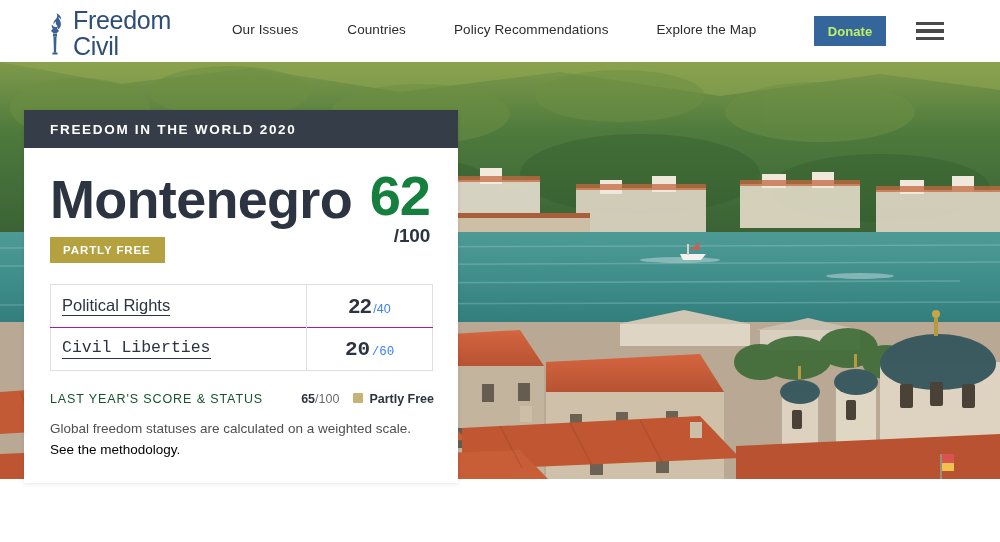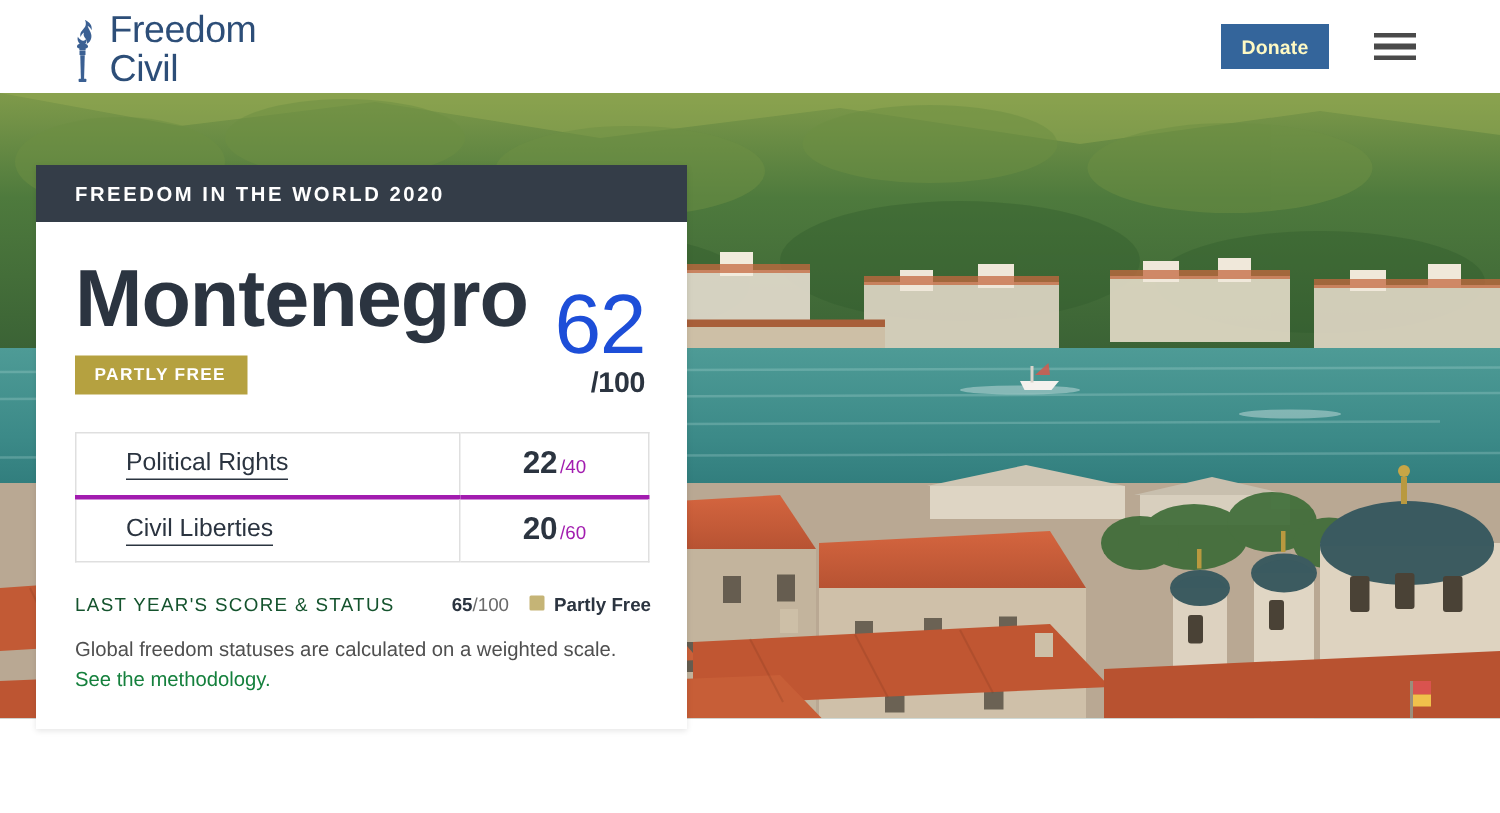--- a/index.html
+++ b/index.html
@@ -40,21 +40,21 @@
     white-space: nowrap; cursor: pointer; letter-spacing: 0.1px;
   }
   .nav-item + .nav-item { margin-left: 0; }
   .nav-i0 { margin-right: 49px; }
   .nav-i1 { margin-right: 48px; }
   .nav-i2 { margin-right: 48px; }
 
   .donate-btn {
     position: absolute; left: 814px; top: 16px;
     width: 72px; height: 30px;
-    background: #34659b; color: #fef9c3;
+    background: #34659b; color: #bef264;
     font-size: 13px; font-weight: 700;
     display: flex; align-items: center; justify-content: center;
     border: none; cursor: pointer; letter-spacing: 0.1px;
     font-family: "Liberation Sans", sans-serif;
   }
   .hamburger {
     position: absolute; left: 916px; top: 21px;
     width: 28px; height: 20px; cursor: pointer;
     display: flex; flex-direction: column; justify-content: space-between;
     padding: 1px 0;
@@ -87,52 +87,52 @@
     background: #ffffff; padding: 22px 26px 22px 26px;
   }
 
   .title-row { display: flex; align-items: flex-start; justify-content: space-between; }
   .country-name {
     font-size: 54px; font-weight: 700; color: #2b3440;
     letter-spacing: -0.7px; line-height: 1.0; margin-top: 2px;
   }
   .score-block { text-align: right; padding-right: 2px; }
   .score-big {
-    font-size: 56px; font-weight: 400; color: #1d4ed8;
-    line-height: 0.92; letter-spacing: -1px; display: block; margin-top: 20px;
+    font-size: 56px; font-weight: 700; color: #15803d;
+    line-height: 0.92; letter-spacing: -1px; display: block;
   }
   .score-denom {
     font-size: 19px; font-weight: 700; color: #2b3440;
     display: block; margin-top: 3px; letter-spacing: -0.2px;
   }
 
   .status-badge {
     display: inline-block; margin-top: 11px;
     background: #b5a140; color: #ffffff;
     font-size: 11.5px; font-weight: 700; letter-spacing: 0.9px;
     padding: 7px 14px 7px 13px; cursor: pointer;
   }
 
   .score-table {
     margin-top: 21px; width: 383px;
     border: 1px solid #dfdfdf; border-collapse: collapse;
   }
-  .score-table tr + tr td { border-top: 3px solid #a21caf; }
+  .score-table tr + tr td { border-top: 1px solid #a21caf; font-family: Liberation Mono, monospace; }
   .score-table td { height: 43px; vertical-align: middle; }
-  .cat-cell { padding-left: 33px; width: 257px; }
+  .cat-cell { padding-left: 11px; width: 257px; }
   .cat-link {
     font-size: 16.5px; color: #2b3440; font-weight: 400;
     border-bottom: 1.6px solid #2b3440; padding-bottom: 1px;
     cursor: pointer; display: inline-block; line-height: 1.15;
   }
   .val-cell {
     border-left: 1px solid #dfdfdf; text-align: center; width: 126px;
   }
   .val-num { font-size: 21px; font-weight: 700; color: #2b3440; letter-spacing: -0.3px; }
-  .val-den { font-size: 12.5px; font-weight: 400; color: #a21caf; margin-left: 2px; }
+  .val-den { font-size: 12.5px; font-weight: 400; color: #3b82f6; margin-left: 2px; }
 
   .lastyear-row {
     margin-top: 21px; display: flex; align-items: center;
     width: 384px;
   }
   .lastyear-label {
     font-size: 12.5px; color: #14532d; letter-spacing: 0.9px; font-weight: 400;
     flex: 1;
   }
   .lastyear-score { font-size: 12.5px; font-weight: 700; color: #2b3440; }
@@ -141,21 +141,21 @@
     display: inline-block; width: 10px; height: 10px;
     background: #c5b476; margin: 0 6px 0 14px; border-radius: 1px;
     vertical-align: middle; position: relative; top: -1px;
   }
   .lastyear-status { font-size: 12.5px; font-weight: 700; color: #2b3440; }
 
   .note {
     margin-top: 13px; width: 372px;
     font-size: 13.5px; line-height: 1.55; color: #4f4f4f;
   }
-  .note a { color: #15803d; text-decoration: none; cursor: pointer; }
+  .note a { color: #000000; text-decoration: none; cursor: pointer; }
 
   
   .bottom-area {
     position: absolute; left: 0; top: 479px; width: 1000px; height: 63px;
     background: #ffffff;
   }
 </style>
 </head>
 <body>
 
@@ -170,20 +170,26 @@
         <rect x="9.0" y="22.6" width="4.0" height="3.1" fill="#3b6093"></rect>
         <path d="M9.5 25.9h3.0l-0.45 15.9h-2.1z" fill="#3b6093"></path>
         <rect x="8.4" y="41.5" width="5.2" height="2.1" rx="0.5" fill="#3b6093"></rect>
       </svg>
       <span class="logo-words">
         <span>Freedom</span>
         <span>Civil</span>
       </span>
     </div>
 
+    <nav class="nav">
+      <a class="nav-item nav-i0">Our Issues</a>
+      <a class="nav-item nav-i1">Countries</a>
+      <a class="nav-item nav-i2">Policy Recommendations</a>
+      <a class="nav-item nav-i3">Explore the Map</a>
+    </nav>
 
     <button class="donate-btn">Donate</button>
 
     <div class="hamburger">
       <i></i>
       <i></i>
       <i></i>
     </div>
   </div>
 

